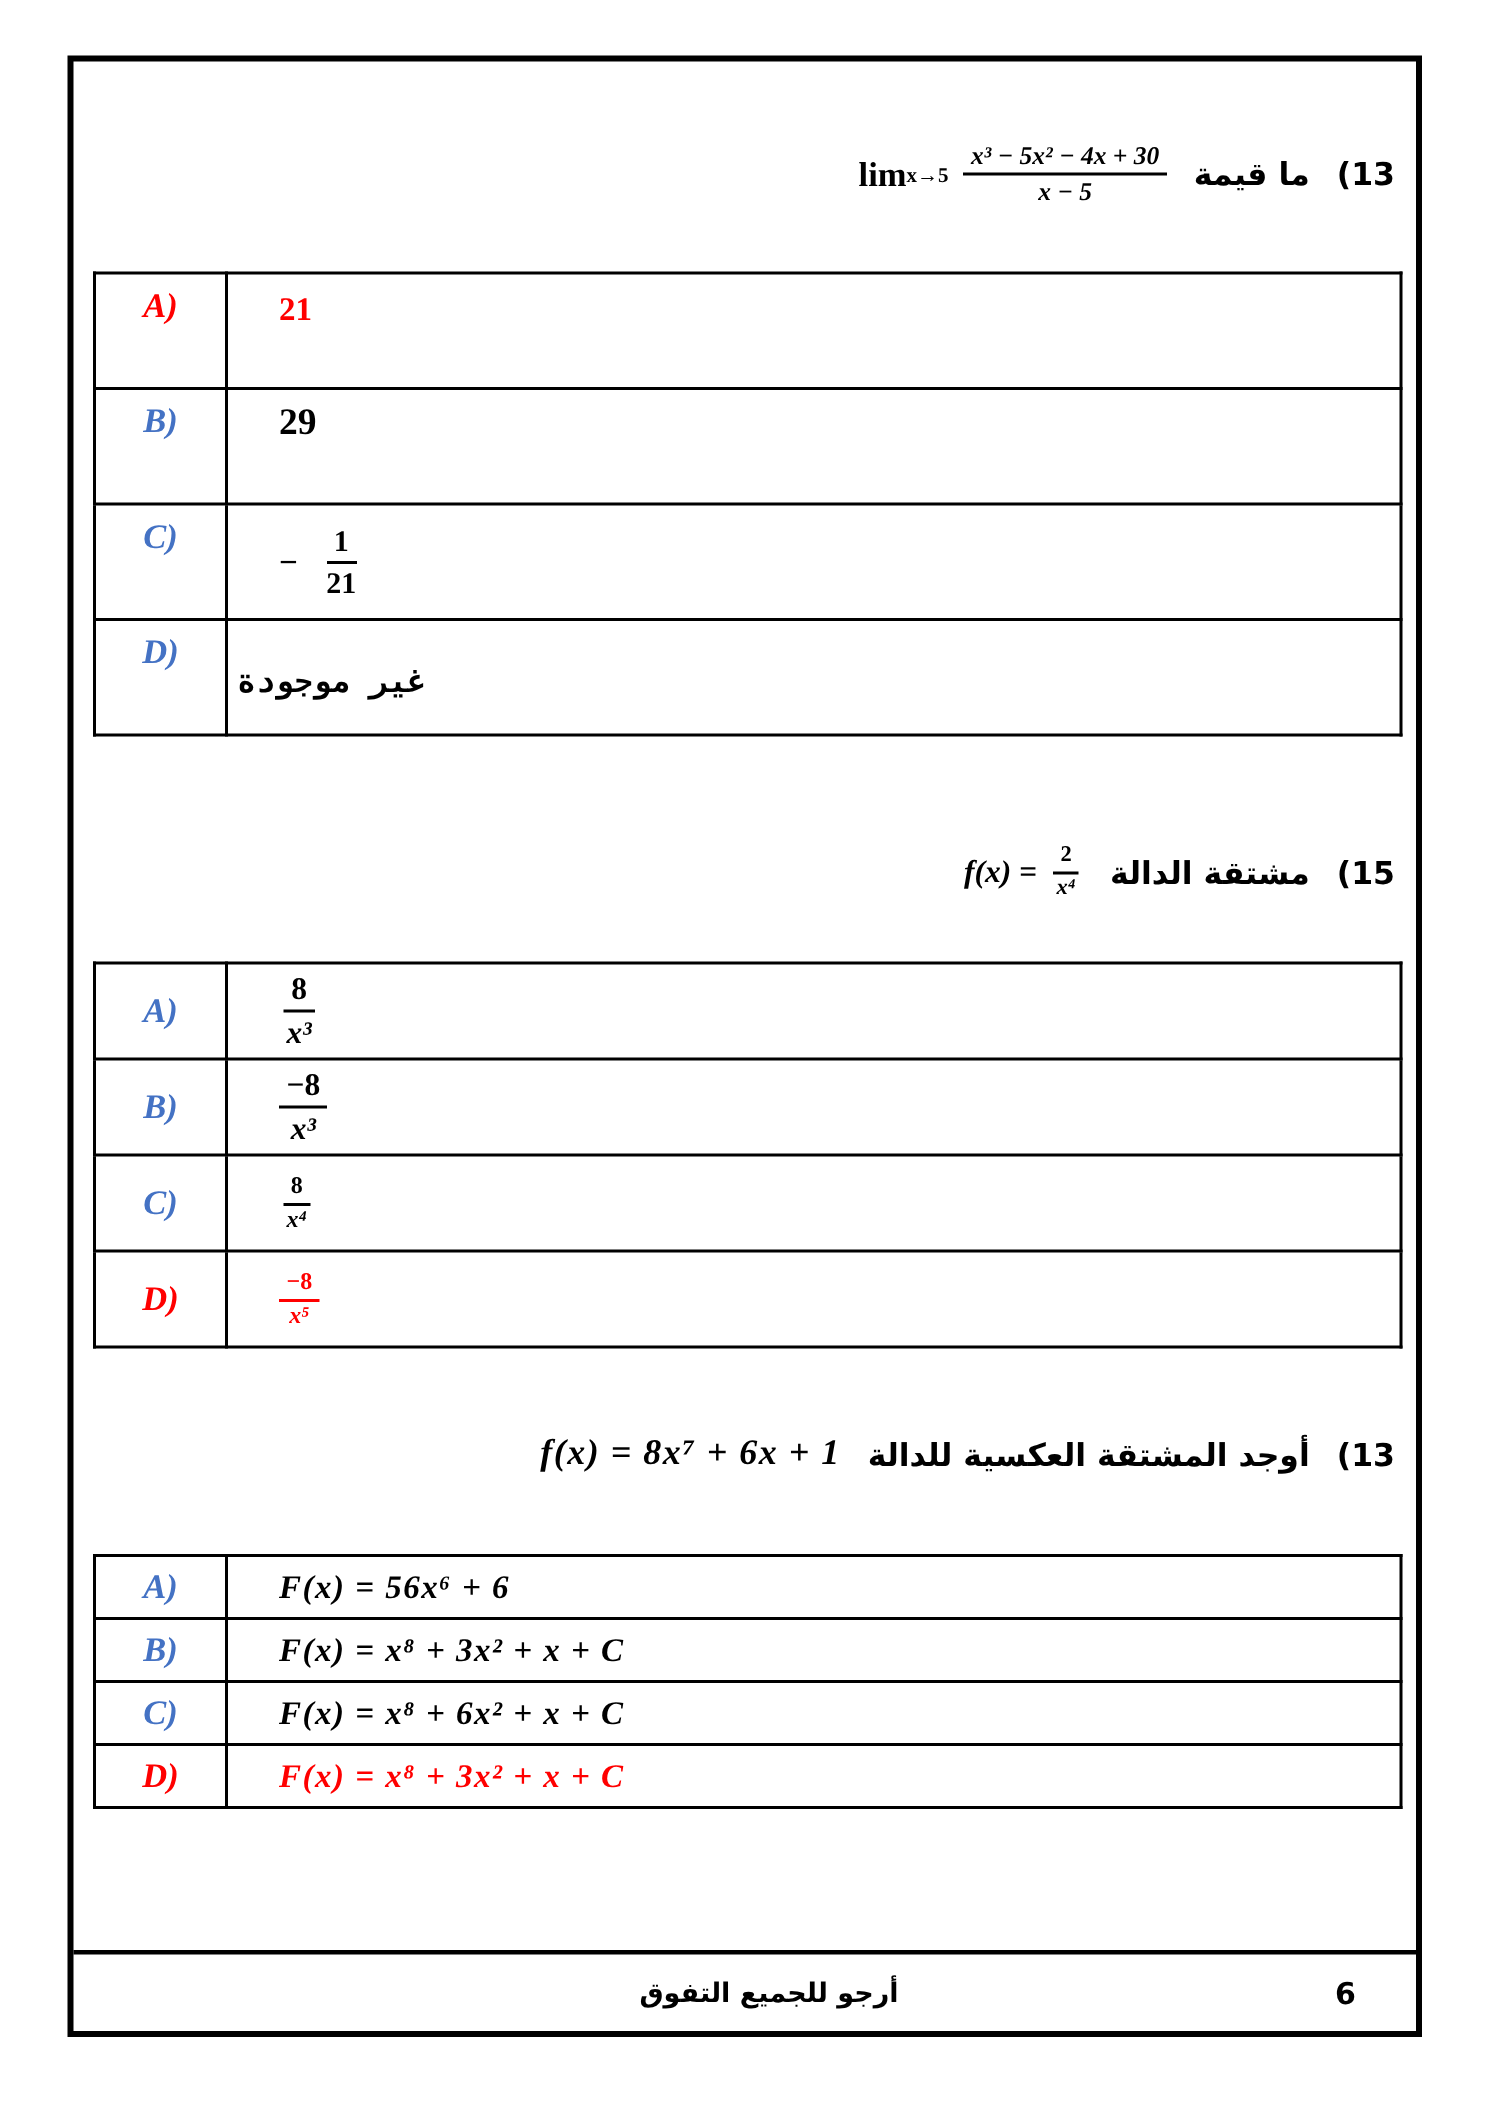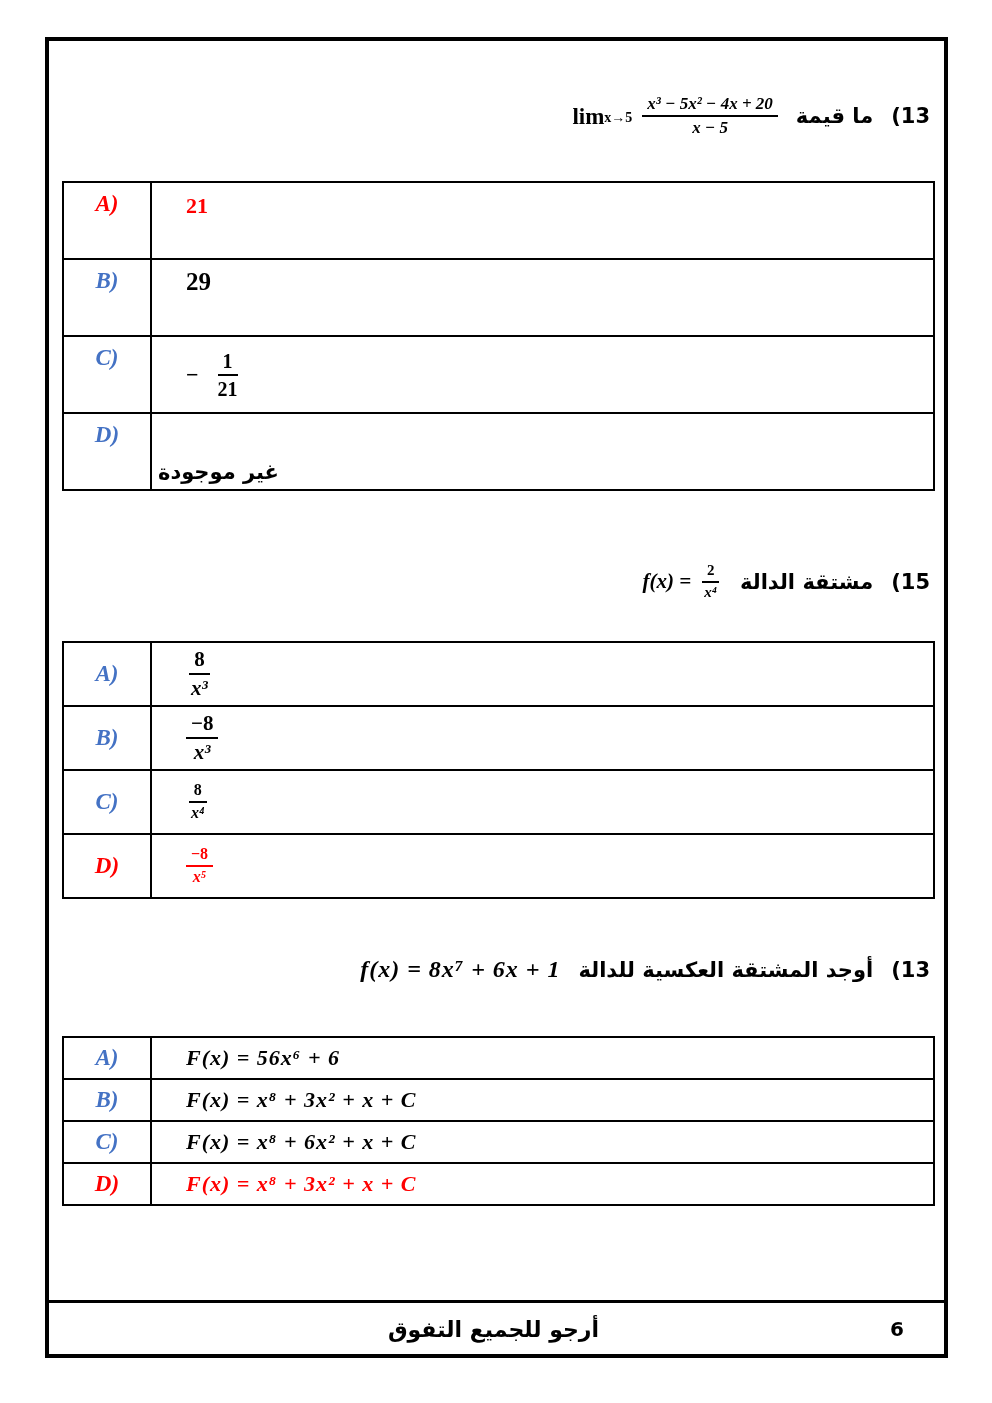--- a/index.html
+++ b/index.html
@@ -110,21 +110,21 @@
   .content-cell { padding-left: 34px; vertical-align: middle; }
 
   .num-val {
     font-family: "Liberation Serif", "DejaVu Serif", serif;
     font-weight: bold;
     font-style: normal;
   }
   .q14-a-cell { vertical-align: top; padding-top: 10px; }
   .q14-b-cell { vertical-align: top; padding-top: 8px; }
   .q14-c-cell { vertical-align: middle; }
-  .q14-d-cell { vertical-align: bottom; padding-bottom: 5px; padding-left: 6px; }
+  .q14-d-cell { vertical-align: bottom; padding-bottom: 21px; padding-left: 6px; font-family: Liberation Mono, monospace; }
 
   .fs22 { font-size: 22px; }
   .fs25 { font-size: 25px; }
 
   .neg-frac { display: inline-flex; align-items: center; gap: 14px;
               font-family: "Liberation Serif", "DejaVu Serif", serif; font-weight: bold; }
 
   .arabic-val { font-weight: bold; font-size: 21px; }
 
   .fx-val {
@@ -137,39 +137,39 @@
   }
 
   
   .footer {
     position: absolute;
     left: 0; right: 0; bottom: 0;
     height: 51px;
     border-top: 3px solid #000;
   }
   .footer-page    { position: absolute; right: 40px;  top: 50%; transform: translateY(-50%); font-weight: bold; font-size: 20px; }
-  .footer-wish    { position: absolute; right: 345px; top: 50%; transform: translateY(-50%); font-weight: bold; font-size: 22px; }
+  .footer-wish    { position: absolute; right: 345px; top: 50%; transform: translateY(-50%); font-weight: bold; font-size: 18px; }
   .footer-teacher { position: absolute; left: 72px;   top: 50%; transform: translateY(-50%); font-weight: bold; font-size: 18px; }
 </style>
 </head>
 <body>
 
 <div class="sheet">
   <div class="page-frame">
 
     <div class="q-header q14-header">
       <span class="q-num">(13</span>
       <span class="q-prompt">ما قيمة</span>
       <span class="math limit-expr">
         <span class="lim-stack">
           <span class="lim-op">lim</span>
           <span class="lim-sub">x→5</span>
         </span>
         <span class="frac fr17 italic">
-          <span class="frac-num">x³ − 5x² − 4x + 20</span>
+          <span class="frac-num">x³ − 5x² − 4x + 30</span>
           <span class="frac-den">x − 5</span>
         </span>
       </span>
     </div>
 
     <table class="opt-table q14-table">
       <colgroup>
           <col class="letter-col">
           <col>
         </colgroup>

